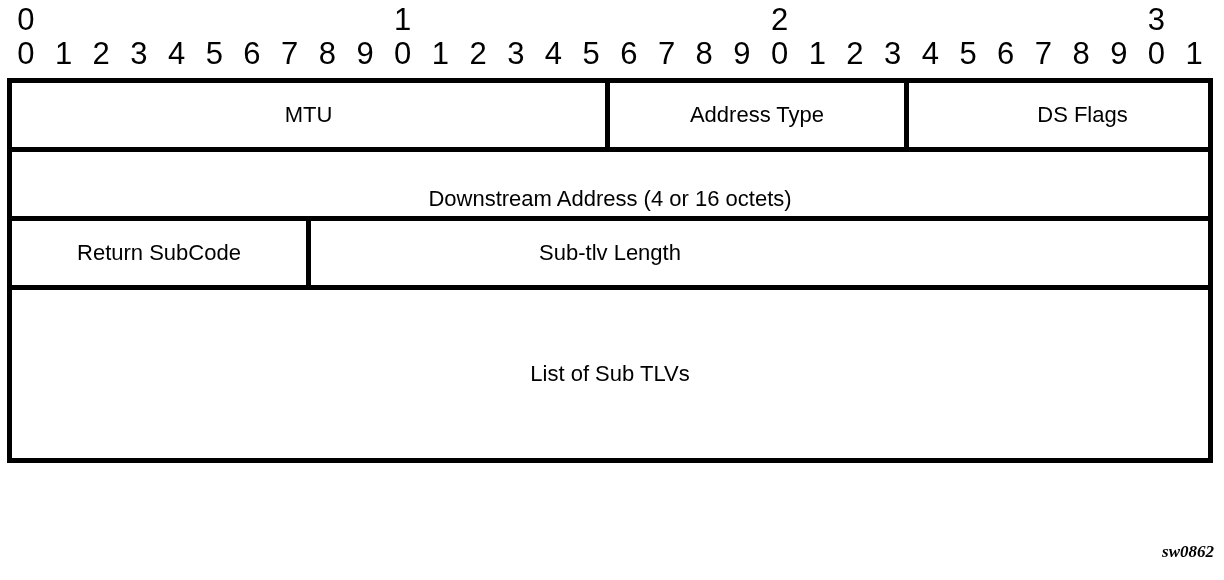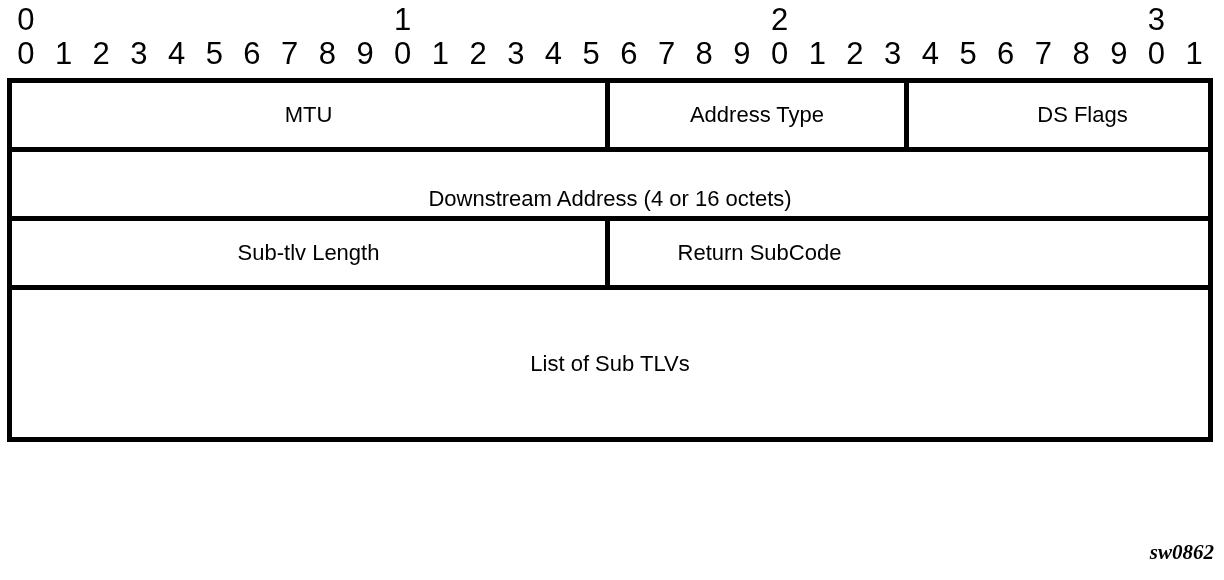--- a/index.html
+++ b/index.html
@@ -81,31 +81,31 @@
     font-size: 22px;
     line-height: 26px;
     border-right: 5px solid #000000;
     padding: 0 4px;
     overflow: hidden;
   }
   .field:last-child { border-right: none; }
 
   
   .row-h-std  { height: 69px; }
-  .row-h-big  { height: 147px; }
+  .row-h-big  { height: 168px; }
 
   
   .caption {
     position: absolute;
     right: 10px;
     top: 540px;
     font-family: "Liberation Serif", serif;
     font-style: italic;
     font-weight: 700;
-    font-size: 21px;
+    font-size: 17px;
     line-height: 24px;
     color: #000000;
   }
 </style>
 </head>
 <body>
 
 <div id="diagram">
 
   <div class="ruler">
@@ -182,22 +182,22 @@
   <div class="packet">
       <div class="prow row-h-std">
         <div class="field" style="flex: 0 0 50%; width: 50%;">MTU</div>
         <div class="field" style="flex: 0 0 25%; width: 25%;">Address Type</div>
         <div class="field" style="flex: 0 0 25%; width: 25%; margin-left: 24px;">DS Flags</div>
       </div>
       <div class="prow row-h-std">
         <div class="field" style="flex: 0 0 100%; width: 100%; margin-top: 29px;">Downstream Address (4 or 16 octets)</div>
       </div>
       <div class="prow row-h-std">
+        <div class="field" style="flex: 0 0 25%; width: 25%;">Return SubCode</div>
         <div class="field" style="flex: 0 0 50%; width: 50%;">Sub-tlv Length</div>
-        <div class="field" style="flex: 0 0 25%; width: 25%;">Return SubCode</div>
       </div>
       <div class="prow row-h-big">
         <div class="field" style="flex: 0 0 100%; width: 100%;">List of Sub TLVs</div>
       </div>
     </div>
 
   <div class="caption">sw0862</div>
 
 </div>
 

